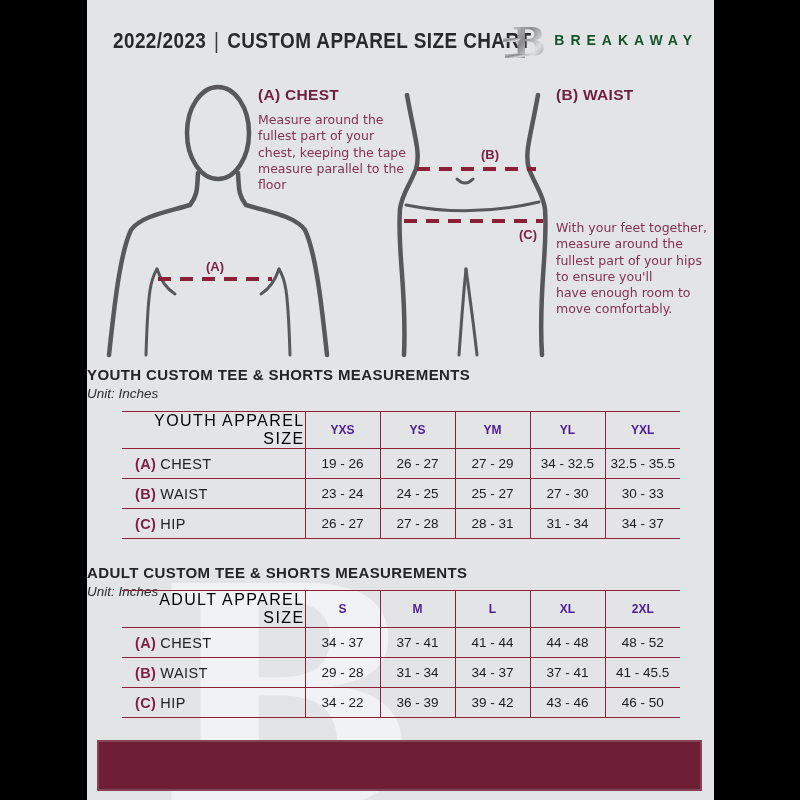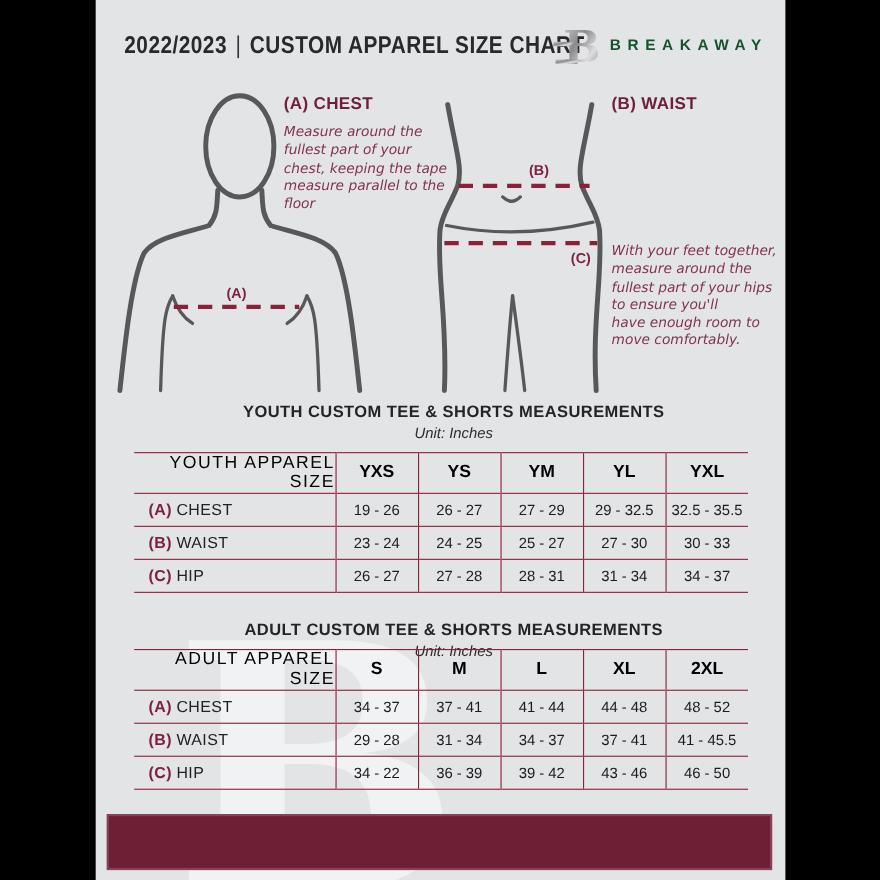--- a/index.html
+++ b/index.html
@@ -17,39 +17,39 @@
              transform:scaleX(0.86);transform-origin:left center;}
   .hdr-title .divider{font-weight:normal;color:#3a3a3c;margin:0 9px;}
   .brand{position:absolute;right:16px;top:16px;display:flex;align-items:center;gap:9px;z-index:2;}
   .brand-name{font-weight:bold;font-size:14px;letter-spacing:6px;color:#14532d;}
   
   .figures{position:absolute;left:0;top:78px;width:627px;height:290px;z-index:1;}
   .fig{position:absolute;}
   .guide-block{position:absolute;z-index:2;}
   .guide-heading{font-weight:bold;font-size:15.5px;color:#6e1f3a;letter-spacing:0.3px;
                  margin:0 0 8px 0;}
-  .guide-text{font-family:"DejaVu Sans",sans-serif;font-style:italic;font-size:12.5px;
+  .guide-text{font-family:"DejaVu Sans",sans-serif;font-size:12.5px;
               line-height:1.3;color:#82314e;margin:0;white-space:pre-line;}
   
-  .section-head{position:absolute;left:12px;width:627px;text-align:center;z-index:2;}
+  .section-head{position:absolute;left:0;width:627px;text-align:left;z-index:2;}
   .section-title{font-weight:bold;font-size:15px;color:#242426;letter-spacing:0.4px;margin:0;}
   .section-unit{font-style:italic;font-size:13.5px;color:#2c2c2e;margin:3px 0 0 0;}
   
   table.size-table{position:absolute;left:35px;width:558px;border-collapse:collapse;
                    table-layout:fixed;z-index:2;}
   .size-table col.c0{width:183px;}
   .size-table col.cv{width:75px;}
   .size-table th,.size-table td{border-top:1.5px solid #8c2038;padding:0;height:29px;
                                 text-align:center;vertical-align:middle;}
   .size-table tr.hrow th{height:31px;}
   .size-table tr:last-child td{border-bottom:1.5px solid #8c2038;}
   .size-table th:not(:first-child),.size-table td:not(:first-child){border-left:1.5px solid #8c2038;}
   .size-table th.corner{font-weight:normal;font-size:16px;letter-spacing:1.4px;
                         color:#000000;text-align:right;padding-left:12px;}
-  .size-table th.size{font-weight:bold;font-size:16px;color:#000000;}
+  .size-table th.size{font-weight:bold;font-size:12px;color:#4c1d95;}
   .size-table td.rowlabel{text-align:left;padding-left:13px;font-size:14.5px;color:#222224;
                           letter-spacing:0.4px;}
   .size-table td.rowlabel .marker{font-weight:bold;color:#7c2240;margin-right:4px;}
   .size-table td.val{font-size:13.5px;color:#1c1c1e;}
   
   .footer-bar{position:absolute;left:10px;top:740px;width:605px;height:51px;
               background:#6e1f35;border:2px solid rgba(255,255,255,0.16);
               box-sizing:border-box;z-index:2;}
   
   .outline{fill:none;stroke:#58585a;stroke-width:4.5;stroke-linecap:round;}
@@ -148,21 +148,21 @@
       <th class="size">YS</th>
       <th class="size">YM</th>
       <th class="size">YL</th>
       <th class="size">YXL</th>
     </tr>
     <tr>
       <td class="rowlabel"><span class="marker">(A)</span><span>CHEST</span></td>
       <td class="val">19 - 26</td>
       <td class="val">26 - 27</td>
       <td class="val">27 - 29</td>
-      <td class="val">29 - 32.5</td>
+      <td class="val">34 - 32.5</td>
       <td class="val">32.5 - 35.5</td>
     </tr>
     <tr>
       <td class="rowlabel"><span class="marker">(B)</span><span>WAIST</span></td>
       <td class="val">23 - 24</td>
       <td class="val">24 - 25</td>
       <td class="val">25 - 27</td>
       <td class="val">27 - 30</td>
       <td class="val">30 - 33</td>
     </tr>

